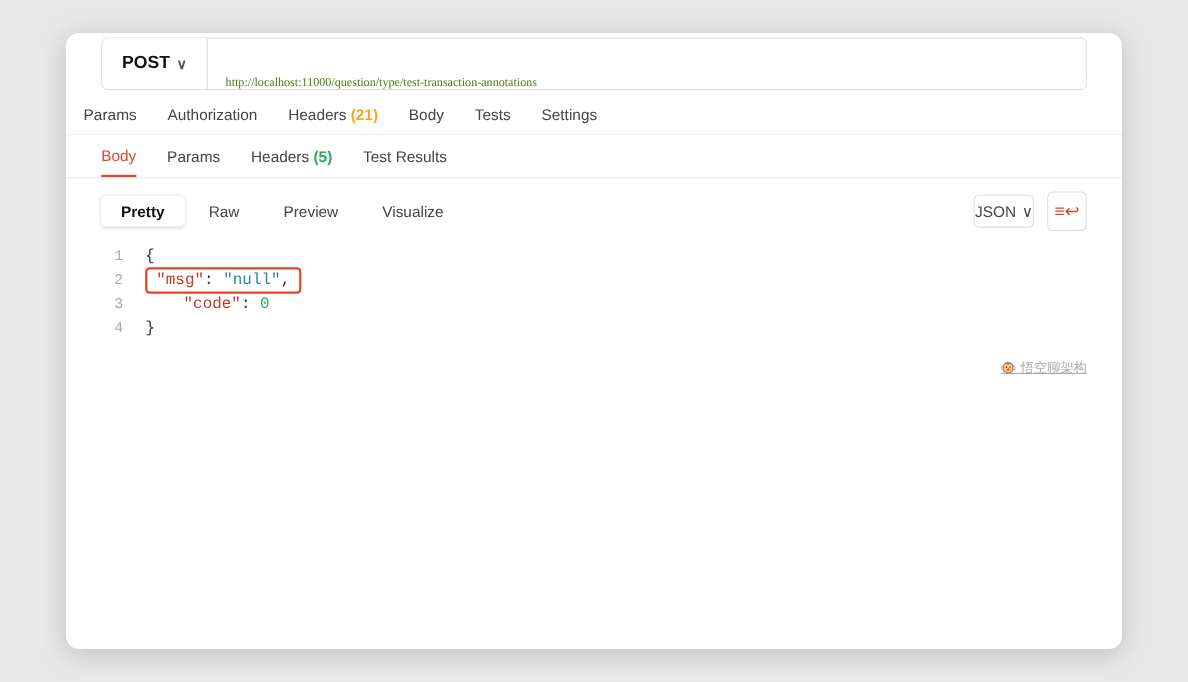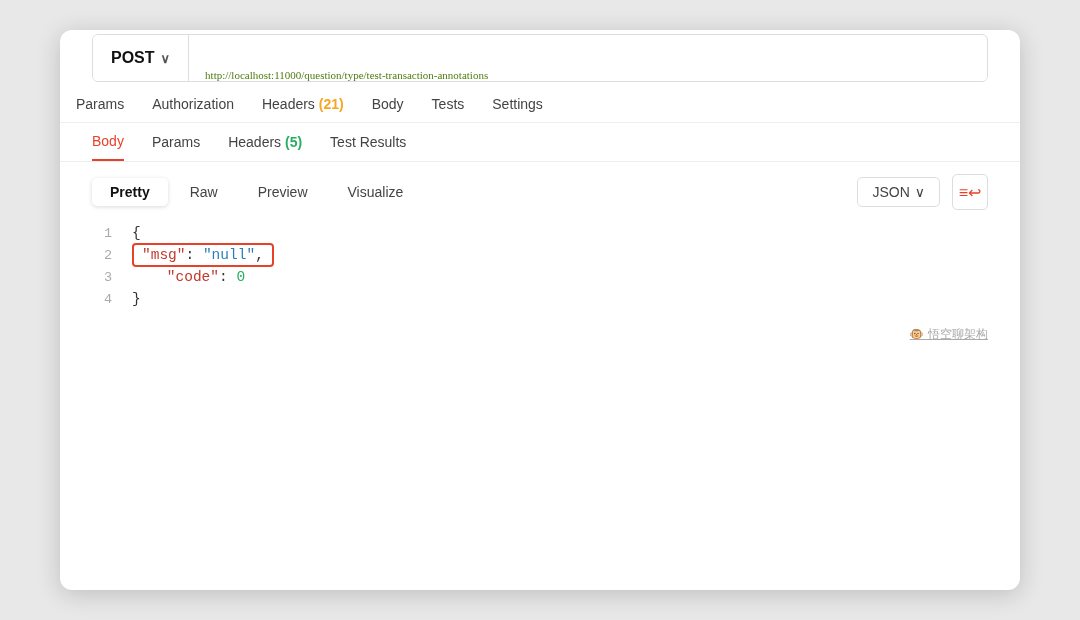--- a/index.html
+++ b/index.html
@@ -136,21 +136,21 @@
     .fmt-btn.active {
       background: #fff;
       box-shadow: 0 1px 4px rgba(0,0,0,0.15);
       font-weight: 600;
       color: #111;
     }
     .json-selector {
       display: flex;
       align-items: center;
       gap: 5px;
-      padding: 6px 14px;
+      padding: 6px 0;
       border: 1.5px solid #ddd;
       border-radius: 5px;
       font-size: 14px;
       color: #444;
       margin-left: auto;
       cursor: pointer;
       background: #fff;
     }
     .wrap-btn {
       display: flex;

